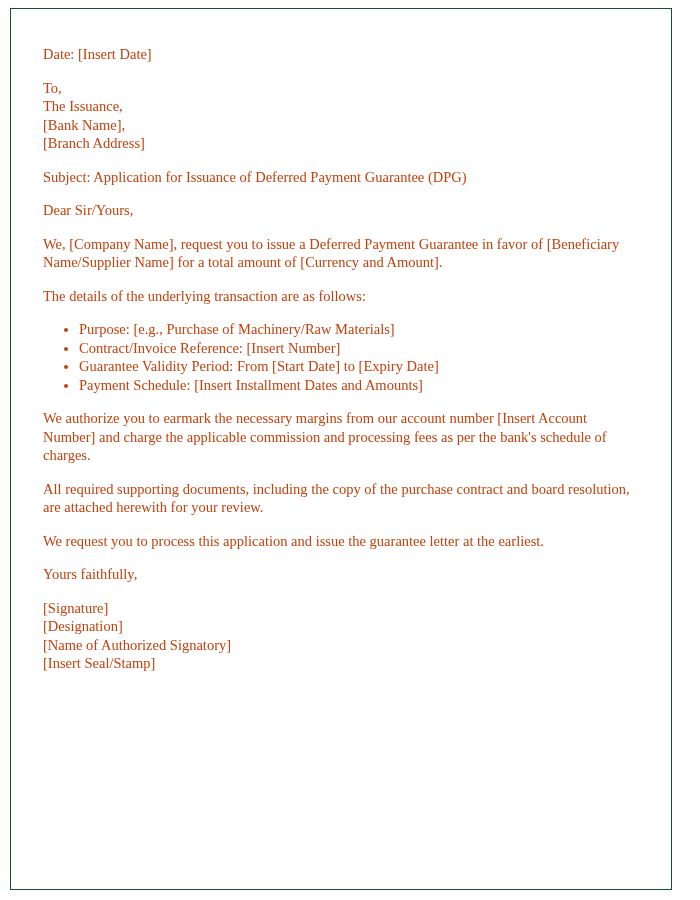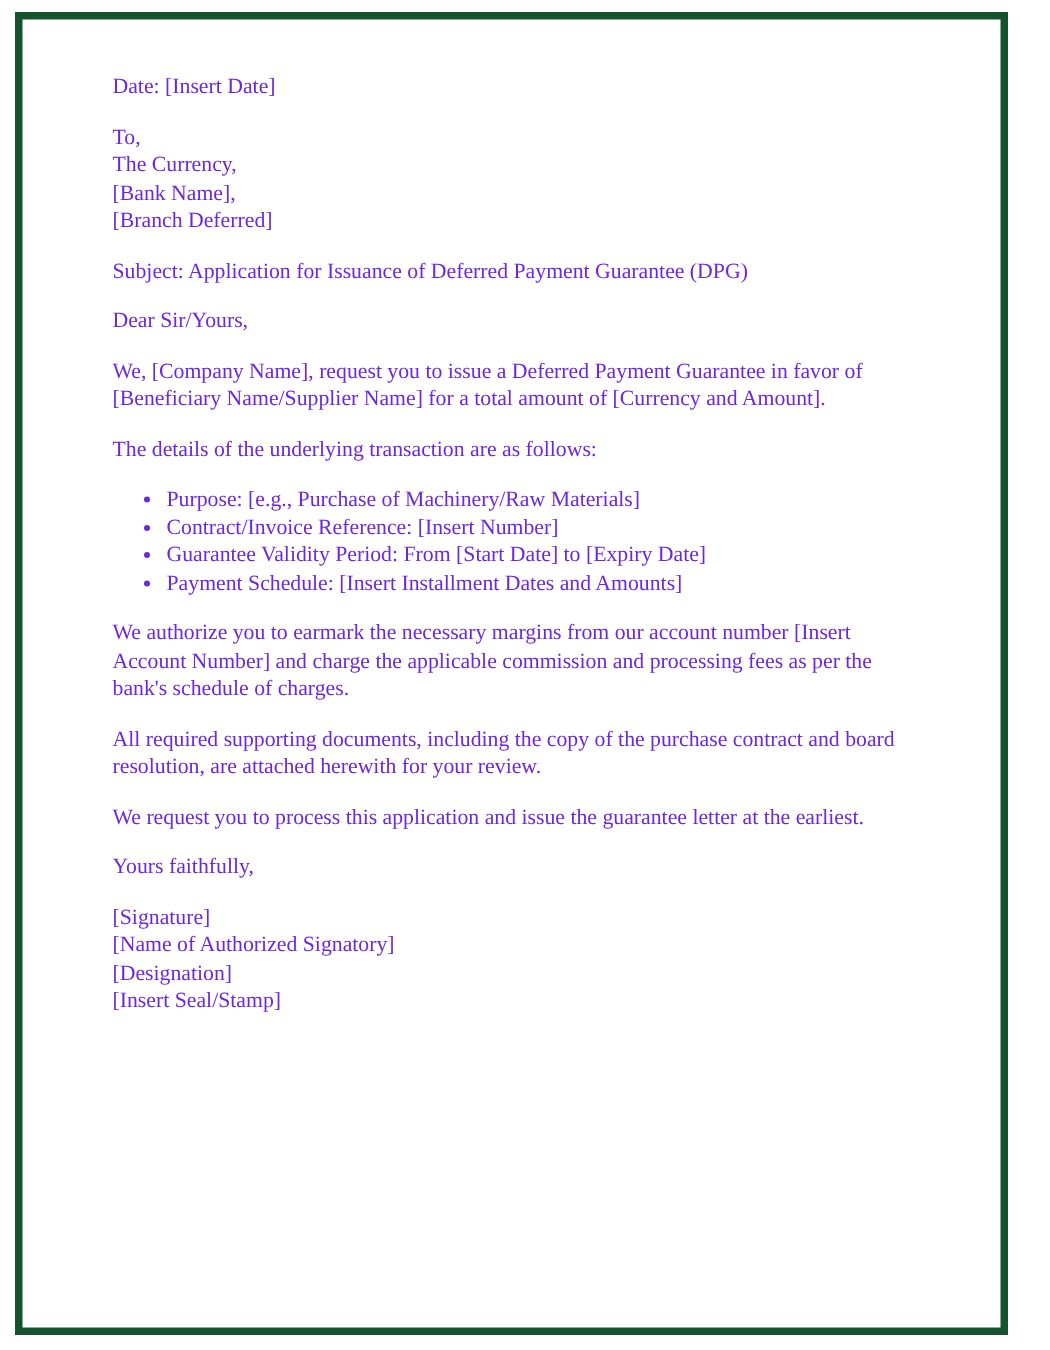--- a/index.html
+++ b/index.html
@@ -14,25 +14,25 @@
     background: #ffffff;
     position: relative;
   }
   .page {
     position: absolute;
     left: 10px;
     top: 8px;
     width: 662px;
     height: 882px;
     background: #ffffff;
-    border: 5px solid #14532d;
-    padding: 36px 60px;
+    border: 1px solid #14532d;
+    padding: 36px 32px;
     font-size: 14.5px;
     line-height: 18.5px;
-    color: #6d28d9;
+    color: #c2410c;
     overflow: hidden;
   }
   .line { line-height: 18.5px; }
   .para { margin-top: 15px; }
   .subject { margin-top: 15px; font-weight: normal; }
   .b { font-weight: normal; }
   ul.details {
     margin-top: 15px;
     padding-left: 36px;
     list-style-type: disc;
@@ -45,23 +45,23 @@
 </head>
 <body>
 
 <div class="canvas">
   <div class="page">
 
     <div class="line">Date: [Insert Date]</div>
 
     <div class="para">
       <div class="line">To,</div>
-      <div class="line">The Currency,</div>
+      <div class="line">The Issuance,</div>
       <div class="line">[Bank Name],</div>
-      <div class="line">[Branch Deferred]</div>
+      <div class="line">[Branch Address]</div>
     </div>
 
     <div class="subject">Subject: Application for Issuance of Deferred Payment Guarantee (DPG)</div>
 
     <div class="para">Dear Sir/Yours,</div>
 
     <div class="para">We, [Company Name], request you to issue a Deferred Payment Guarantee in favor of [Beneficiary Name/Supplier Name] for a total amount of [Currency and Amount].</div>
 
     <div class="para">The details of the underlying transaction are as follows:</div>
 
@@ -75,19 +75,19 @@
     <div class="para">We authorize you to earmark the necessary margins from our account number [Insert Account Number] and charge the applicable commission and processing fees as per the bank's schedule of charges.</div>
 
     <div class="para">All required supporting documents, including the copy of the purchase contract and board resolution, are attached herewith for your review.</div>
 
     <div class="para">We request you to process this application and issue the guarantee letter at the earliest.</div>
 
     <div class="para">Yours faithfully,</div>
 
     <div class="para sig-block">
       <div class="line">[Signature]</div>
+      <div class="line">[Designation]</div>
       <div class="line">[Name of Authorized Signatory]</div>
-      <div class="line">[Designation]</div>
       <div class="line">[Insert Seal/Stamp]</div>
     </div>
 
   </div>
 </div>
 
 </body></html>

